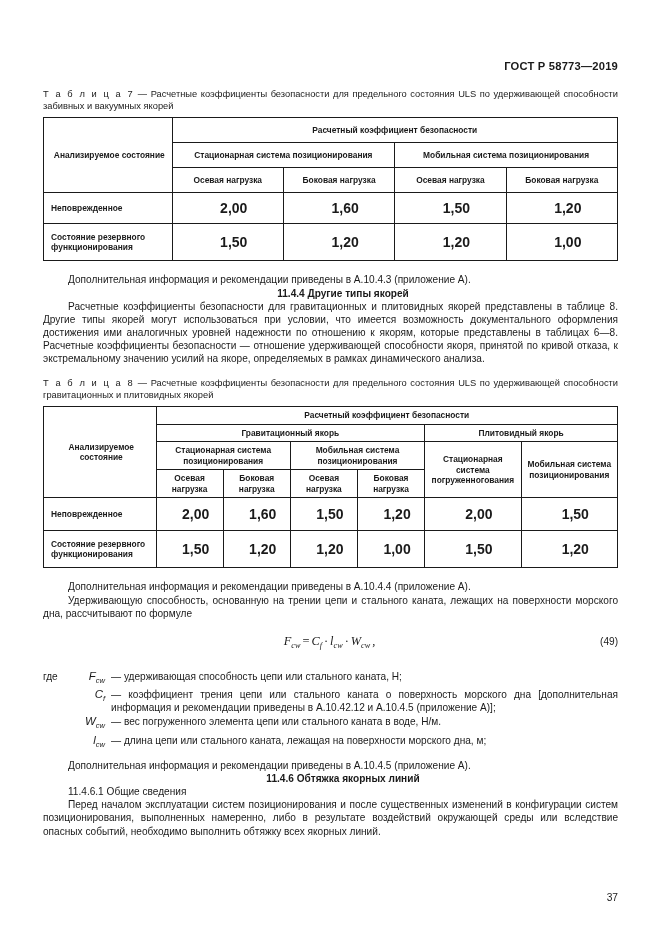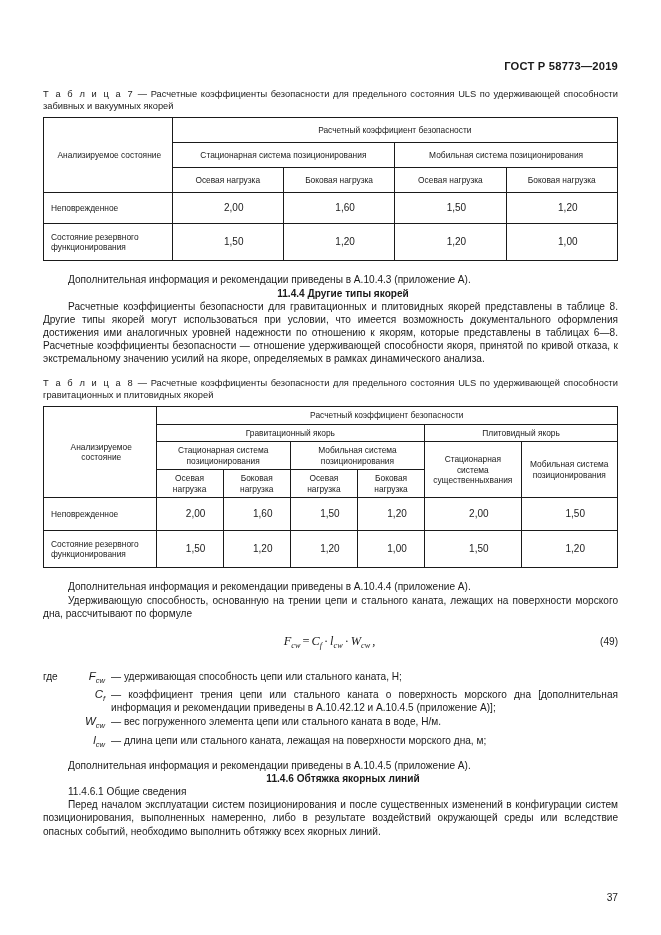--- a/index.html
+++ b/index.html
@@ -59,30 +59,30 @@
     table-layout: fixed;
     font-size: 8.4px;
     color: #1a1a1a;
   }
   table.std th,
   table.std td {
     border: 0.8px solid #1a1a1a;
     padding: 3px 4px;
     text-align: center;
     vertical-align: middle;
-    font-weight: normal;
+    font-weight: bold;
     line-height: 10.5px;
   }
   table.std td.state,
   table.std th.state {
     text-align: left;
     padding-left: 7px;
   }
   table.std .val {
-    font-size: 10px;
+    font-size: 14px;
     padding-left: 16px;
   }
   table.std .thick-top > th,
   table.std .thick-top > td {
     border-top-width: 1.6px;
     margin-left: 27px;
   }
 
   #table7 { margin-bottom: 0; }
   #table7 tr.head-row th { height: 18px; }
@@ -274,21 +274,21 @@
           <th class="state" rowspan="4" style="text-align:center;">Анализируемое состояние</th>
           <th colspan="6">Расчетный коэффициент безопасности</th>
         </tr>
         <tr class="head-row">
           <th colspan="4">Гравитационный якорь</th>
           <th colspan="2">Плитовидный якорь</th>
         </tr>
         <tr class="head-row">
           <th colspan="2">Стационарная система позиционирования</th>
           <th colspan="2">Мобильная система позиционирования</th>
-          <th rowspan="2">Стационар­ная система существенных­вания</th>
+          <th rowspan="2">Стационар­ная система погруженного­вания</th>
           <th rowspan="2">Мобильная система позициониро­вания</th>
         </tr>
         <tr class="head-row">
           <th>Осевая нагрузка</th>
           <th>Боковая нагрузка</th>
           <th>Осевая нагрузка</th>
           <th>Боковая нагрузка</th>
         </tr>
         <tr class="data-row thick-top">
           <td class="state">Неповрежденное</td>

